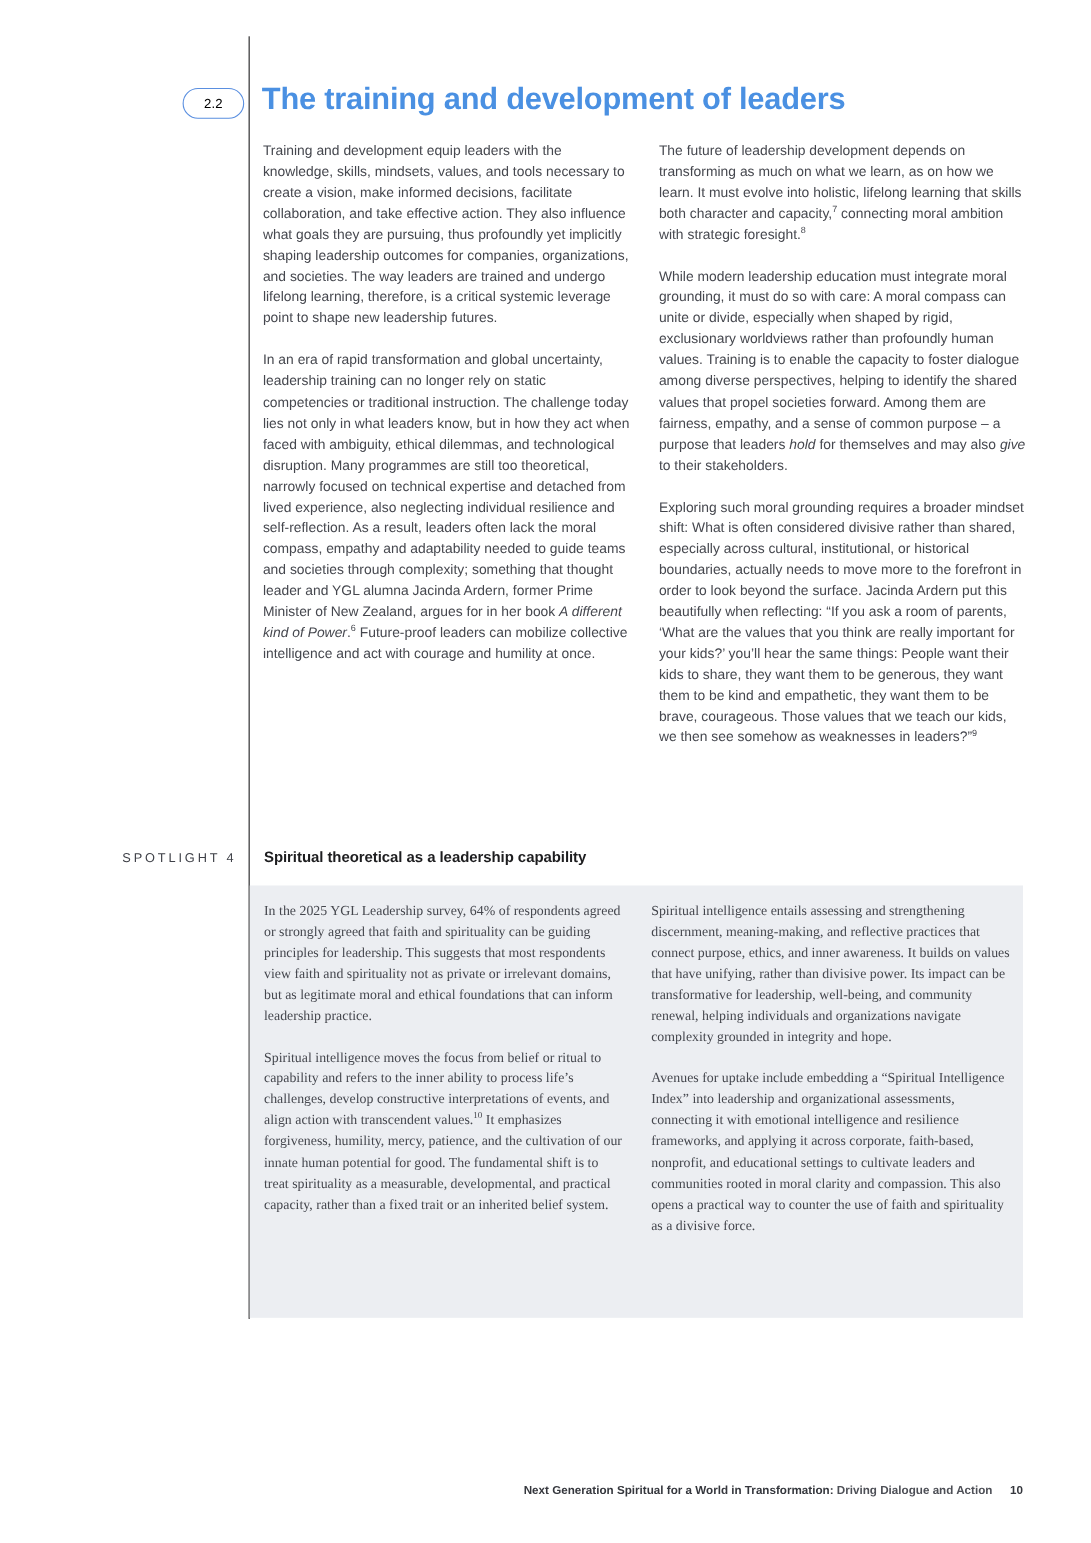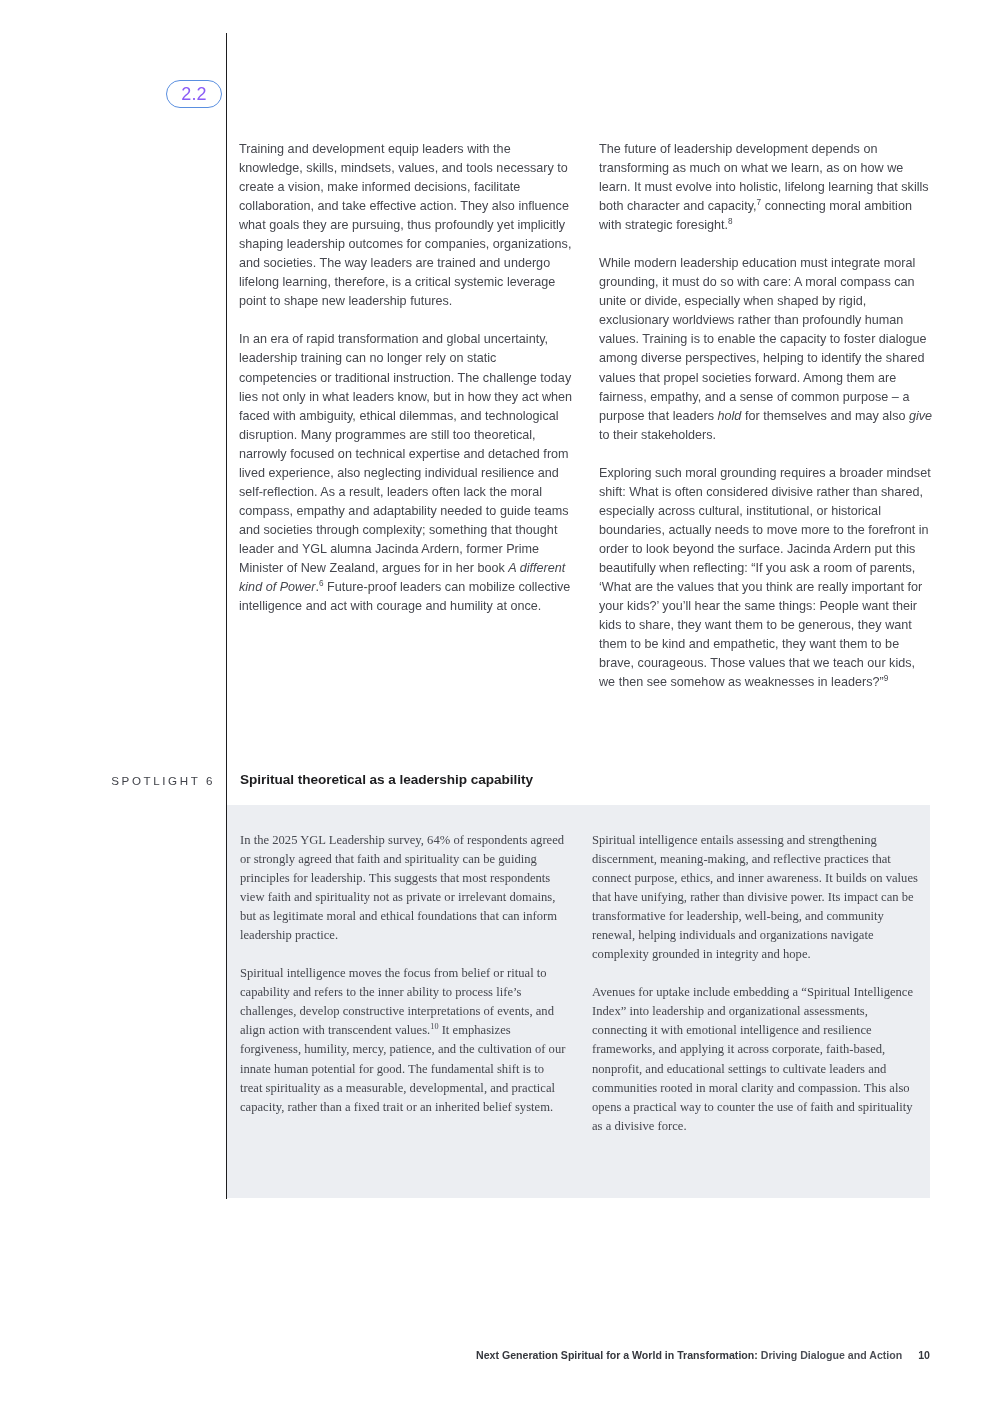--- a/index.html
+++ b/index.html
@@ -31,22 +31,22 @@
     height: 56px;
   }
   .section-badge {
     position: absolute;
     left: 166px;
     top: 44px;
     width: 56px;
     height: 28px;
     border: 1.4px solid #5a8fe0;
     border-radius: 14px;
-    color: #8b5cf6;
-    font-size: 18px;
+    color: #000000;
+    font-size: 12px;
     line-height: 27px;
     text-align: center;
     letter-spacing: 0.2px;
     box-sizing: border-box;
   }
   .section-title {
     position: absolute;
     left: 238px;
     top: 38px;
     font-size: 28px;
@@ -75,21 +75,21 @@
   }
   .col {
     position: absolute;
     top: 0;
     width: 334px;
   }
   .col-left  { left: 0; }
   .col-right { left: 360px; }
 
   p.para {
-    margin: 12px 0 19px 0;
+    margin: 0 0 19px 0;
     font-size: 12.6px;
     line-height: 19.05px;
     color: #45474e;
     letter-spacing: 0.01px;
     text-align: left;
   }
   p.para:last-child { margin-bottom: 0; }
   .it { font-style: italic; }
   sup {
     font-size: 8.2px;
@@ -153,40 +153,41 @@
   .footer .f-rest   { font-weight: 700; }
   .footer .f-page   { font-weight: 700; color: #35373d; margin-left: 16px; }
 </style>
 </head>
 <body>
 
 <div class="page">
 
   <div class="section-header">
     <div class="section-badge">2.2</div>
+    <div class="section-title">The training and development of leaders</div>
   </div>
 
   <div class="vrule"></div>
 
   <div class="body-cols">
 
     <div class="col col-left">
       <p class="para">Training and development equip leaders with the knowledge, skills, mindsets, values, and tools necessary to create a vision, make informed decisions, facilitate collaboration, and take effective action. They also influence what goals they are pursuing, thus profoundly yet implicitly shaping leadership outcomes for companies, organizations, and societies. The way leaders are trained and undergo lifelong learning, therefore, is a critical systemic leverage point to shape new leadership futures.</p>
       <p class="para"><span>In an era of rapid transformation and global uncertainty, leadership training can no longer rely on static competencies or traditional instruction. The challenge today lies not only in what leaders know, but in how they act when faced with ambiguity, ethical dilemmas, and technological disruption. Many programmes are still too theoretical, narrowly focused on technical expertise and detached from lived experience, also neglecting individual resilience and self-reflection. As a result, leaders often lack the moral compass, empathy and adaptability needed to guide teams and societies through complexity; something that thought leader and YGL alumna Jacinda Ardern, former Prime Minister of New Zealand, argues for in her book </span><span class="it">A different kind of Power</span><span>.</span><sup>6</sup><span> Future-proof leaders can mobilize collective intelligence and act with courage and humility at once.</span></p>
     </div>
 
     <div class="col col-right">
       <p class="para"><span>The future of leadership development depends on transforming as much on what we learn, as on how we learn. It must evolve into holistic, lifelong learning that skills both character and capacity,</span><sup>7</sup><span> connecting moral ambition with strategic foresight.</span><sup>8</sup></p>
       <p class="para"><span>While modern leadership education must integrate moral grounding, it must do so with care: A moral compass can unite or divide, especially when shaped by rigid, exclusionary worldviews rather than profoundly human values. Training is to enable the capacity to foster dialogue among diverse perspectives, helping to identify the shared values that propel societies forward. Among them are fairness, empathy, and a sense of common purpose – a purpose that leaders </span><span class="it">hold</span><span> for themselves and may also </span><span class="it">give</span><span> to their stakeholders.</span></p>
       <p class="para"><span>Exploring such moral grounding requires a broader mindset shift: What is often considered divisive rather than shared, especially across cultural, institutional, or historical boundaries, actually needs to move more to the forefront in order to look beyond the surface. Jacinda Ardern put this beautifully when reflecting: “If you ask a room of parents, ‘What are the values that you think are really important for your kids?’ you’ll hear the same things: People want their kids to share, they want them to be generous, they want them to be kind and empathetic, they want them to be brave, courageous. Those values that we teach our kids, we then see somehow as weaknesses in leaders?”</span><sup>9</sup></p>
     </div>
 
   </div>
 
-  <div class="spotlight-label">SPOTLIGHT 6</div>
+  <div class="spotlight-label">SPOTLIGHT 4</div>
   <div class="spotlight-title">Spiritual theoretical as a leadership capability</div>
   <div class="spotlight-box"></div>
 
   <div class="spotlight-cols">
     <div class="col col-left">
       <p class="para">In the 2025 YGL Leadership survey, 64% of respondents agreed or strongly agreed that faith and spirituality can be guiding principles for leadership. This suggests that most respondents view faith and spirituality not as private or irrelevant domains, but as legitimate moral and ethical foundations that can inform leadership practice.</p>
       <p class="para"><span>Spiritual intelligence moves the focus from belief or ritual to capability and refers to the inner ability to process life’s challenges, develop constructive interpretations of events, and align action with transcendent values.</span><sup>10</sup><span> It emphasizes forgiveness, humility, mercy, patience, and the cultivation of our innate human potential for good. The fundamental shift is to treat spirituality as a measurable, developmental, and practical capacity, rather than a fixed trait or an inherited belief system.</span></p>
     </div>
     <div class="col col-right">
       <p class="para">Spiritual intelligence entails assessing and strengthening discernment, meaning-making, and reflective practices that connect purpose, ethics, and inner awareness. It builds on values that have unifying, rather than divisive power. Its impact can be transformative for leadership, well-being, and community renewal, helping individuals and organizations navigate complexity grounded in integrity and hope.</p>

